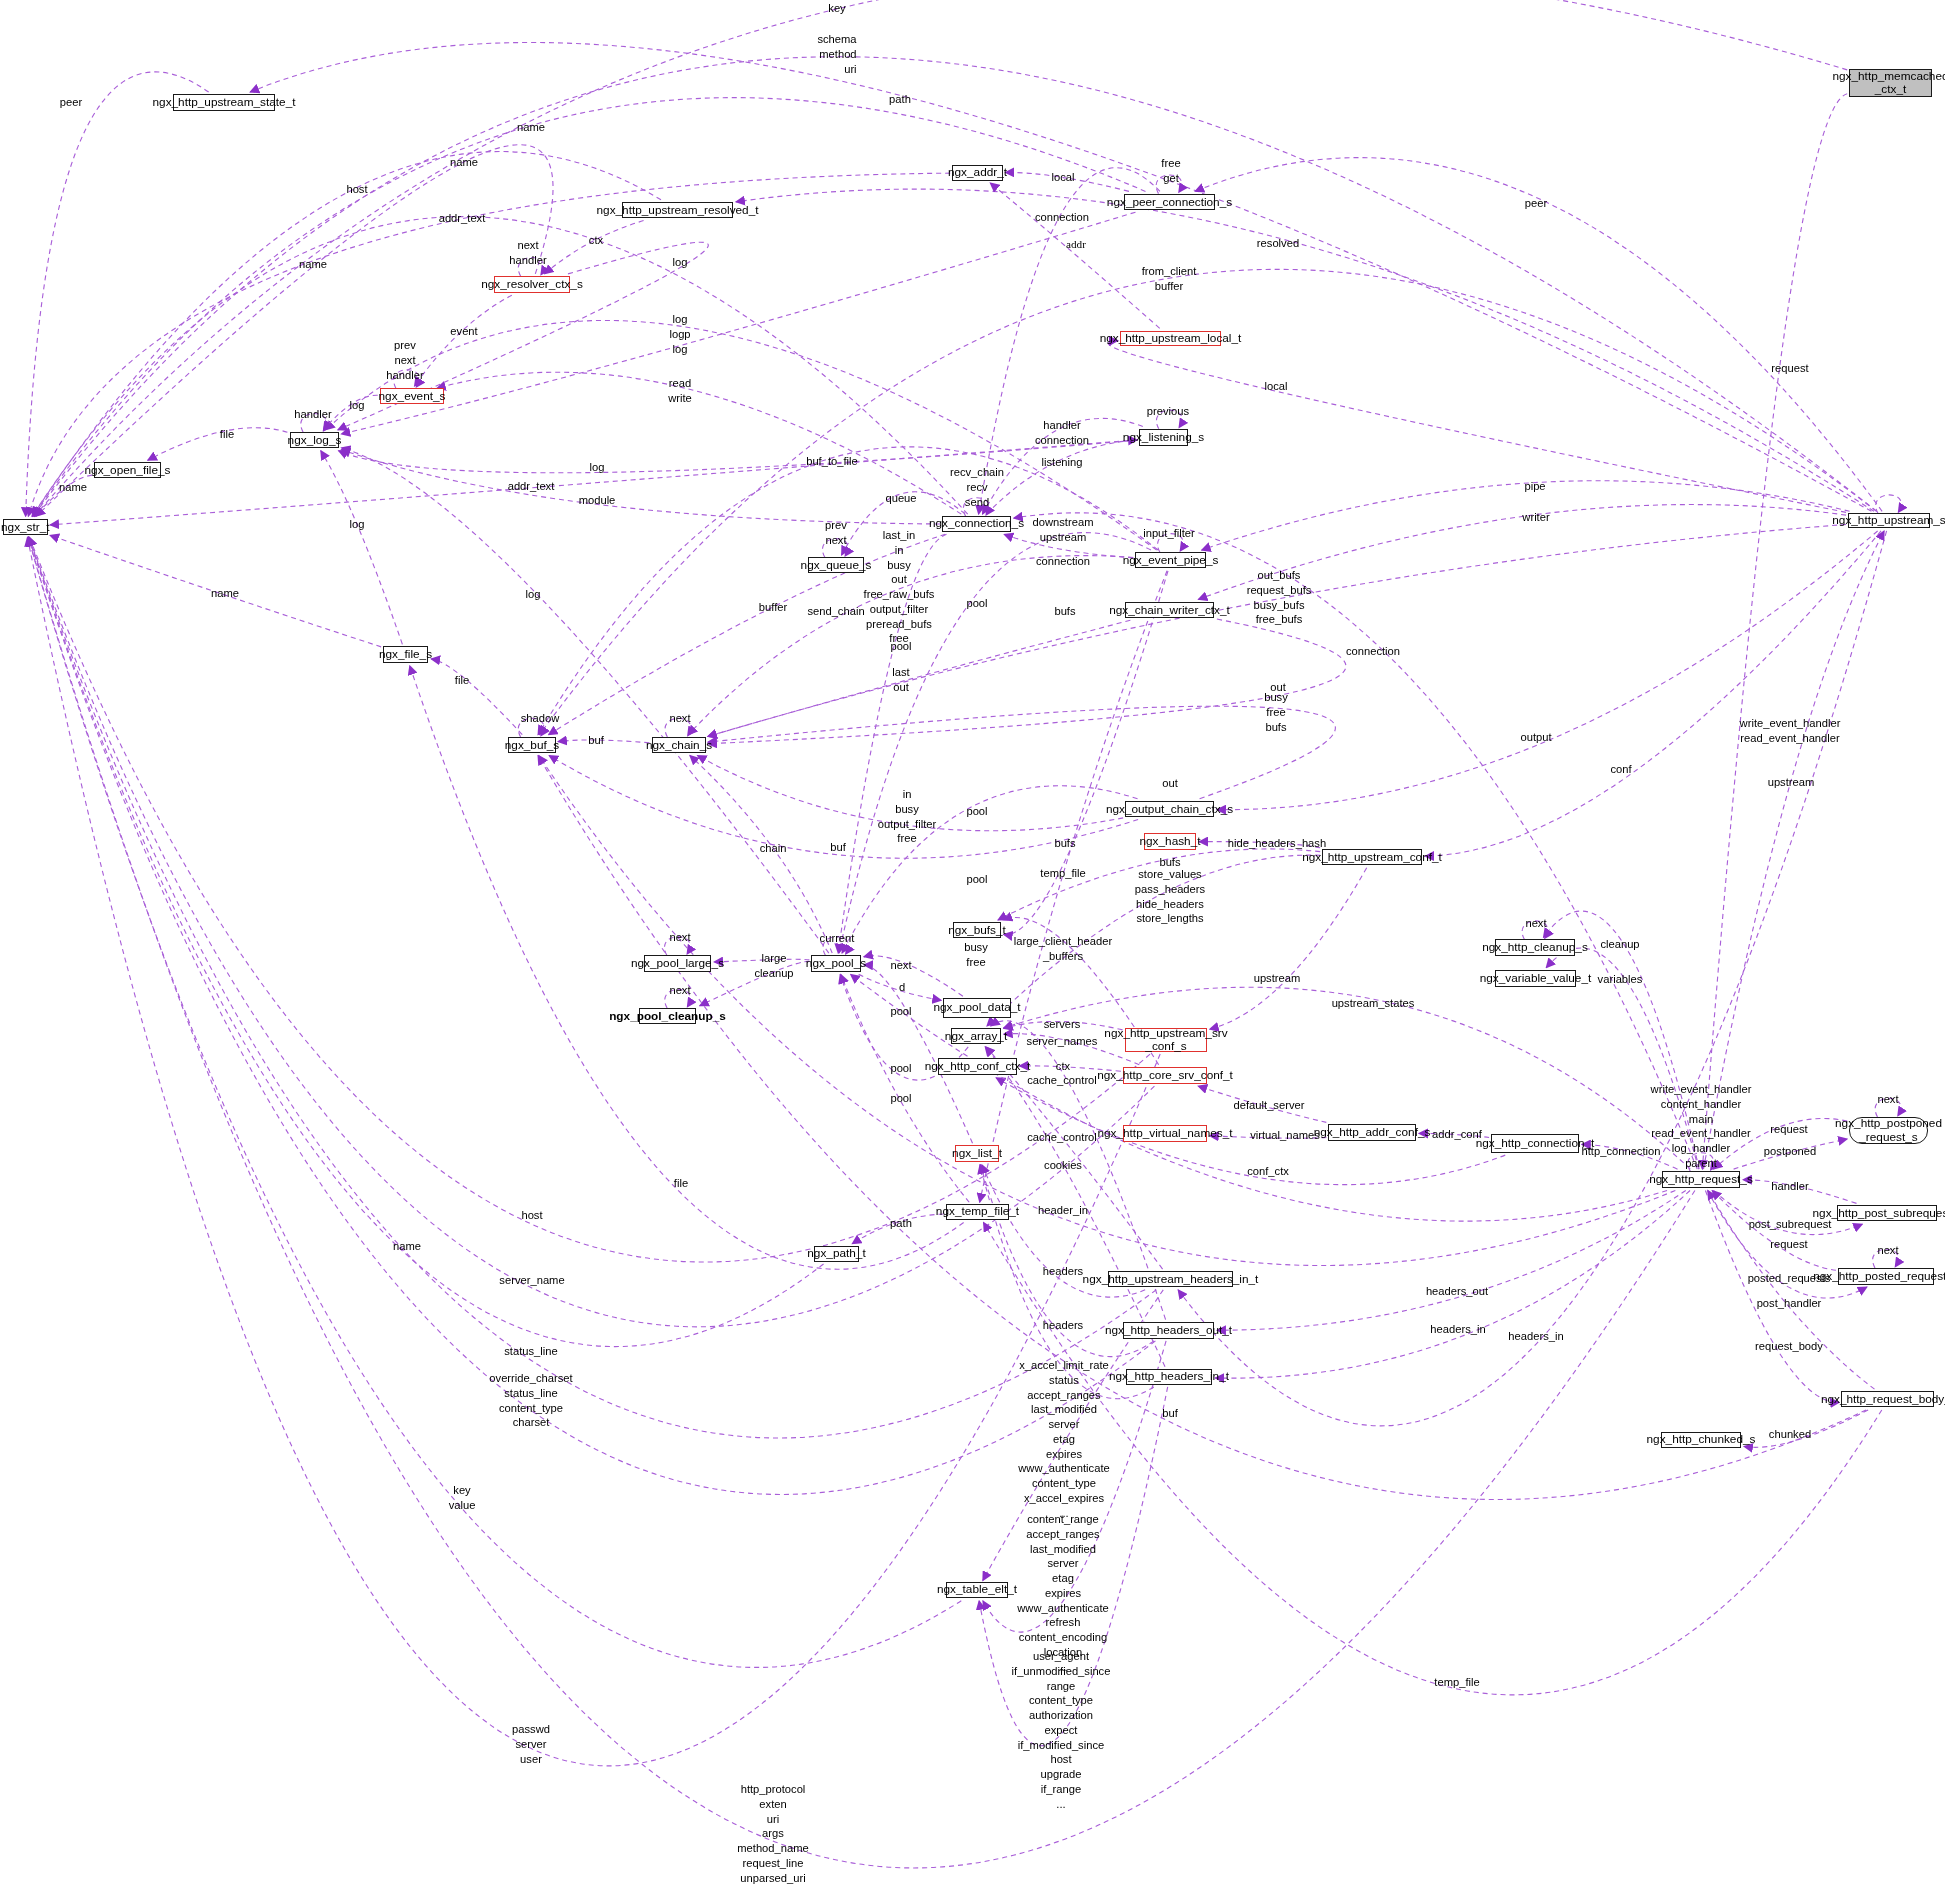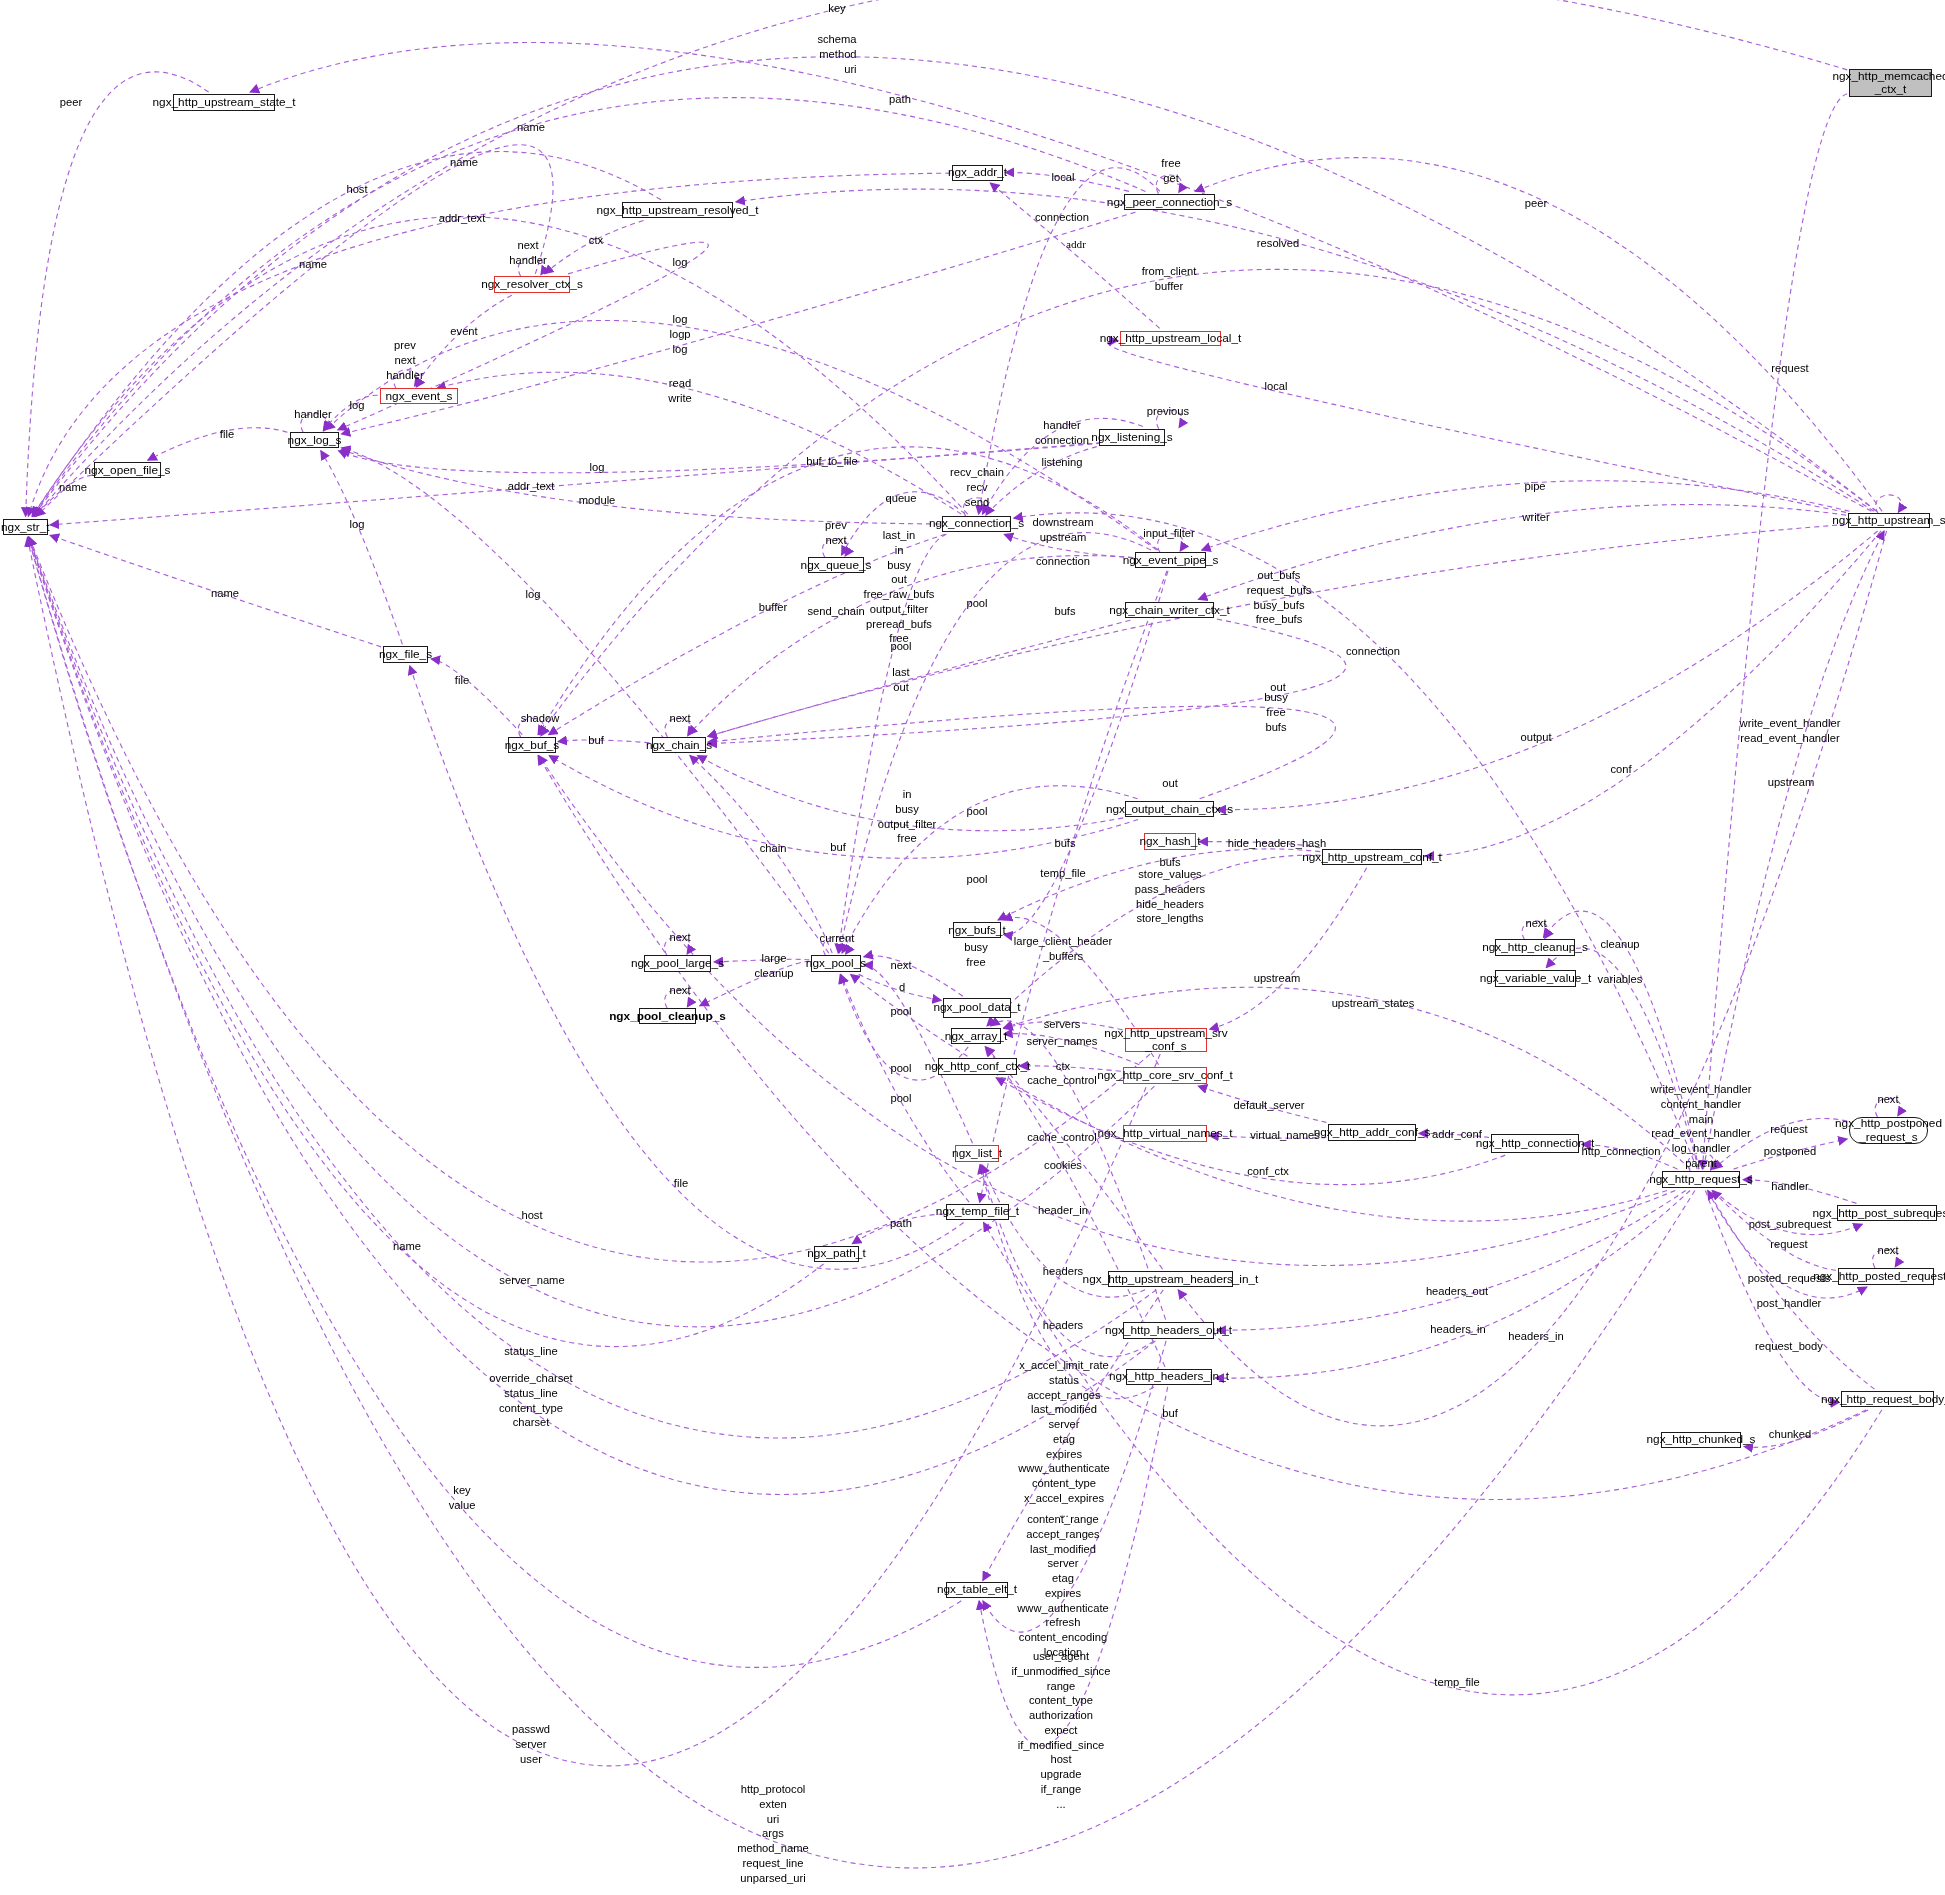--- a/index.html
+++ b/index.html
@@ -161,23 +161,23 @@
       <path fill="none" stroke="#a95fd8" stroke-width="2" stroke-dasharray="9,7" marker-end="url(#arr)" d="M 3346 915 C 3322 871 3410 871 3382 913"></path>
     </svg>
 <div class="node" style="left: 173px; top: 94px; width: 102px; height: 17px;">ngx_http_upstream_state_t</div>
     <div class="node gray" style="left: 1849px; top: 69px; width: 83px; height: 28px;">ngx_http_memcached
 _ctx_t</div>
     <div class="node" style="left: 952px; top: 165px; width: 51px; height: 15.7px;">ngx_addr_t</div>
     <div class="node" style="left: 1124px; top: 194px; width: 91px; height: 16.3px;">ngx_peer_connection_s</div>
     <div class="node" style="left: 622px; top: 202px; width: 111px; height: 16.3px;">ngx_http_upstream_resolved_t</div>
     <div class="node red" style="left: 494px; top: 276px; width: 76px; height: 17px;">ngx_resolver_ctx_s</div>
     <div class="node red" style="left: 1120px; top: 331px; width: 101px; height: 15px;">ngx_http_upstream_local_t</div>
-    <div class="node red" style="left: 380px; top: 388px; width: 78px; height: 16.3px;">ngx_event_s</div>
+    <div class="node red" style="left: 380px; top: 388px; width: 64px; height: 16.3px;">ngx_event_s</div>
     <div class="node" style="left: 290px; top: 432px; width: 49px; height: 16.3px;">ngx_log_s</div>
-    <div class="node" style="left: 1099px; top: 429px; width: 66px; height: 17px;">ngx_listening_s</div>
+    <div class="node" style="left: 1139px; top: 429px; width: 49px; height: 17px;">ngx_listening_s</div>
     <div class="node" style="left: 94px; top: 462px; width: 67px; height: 16.3px;">ngx_open_file_s</div>
     <div class="node" style="left: 2.8px; top: 519px; width: 45px; height: 16.3px;">ngx_str_t</div>
     <div class="node" style="left: 942px; top: 516px; width: 69px; height: 15.7px;">ngx_connection_s</div>
     <div class="node" style="left: 1848px; top: 513px; width: 82px; height: 15px;">ngx_http_upstream_s</div>
     <div class="node" style="left: 808px; top: 557px; width: 56px; height: 16.3px;">ngx_queue_s</div>
     <div class="node" style="left: 1135px; top: 552px; width: 71px; height: 16.3px;">ngx_event_pipe_s</div>
     <div class="node" style="left: 1125px; top: 602px; width: 89px; height: 16.3px;">ngx_chain_writer_ctx_t</div>
     <div class="node" style="left: 383px; top: 646px; width: 45px; height: 17px;">ngx_file_s</div>
     <div class="node" style="left: 508px; top: 737px; width: 48px; height: 16.3px;">ngx_buf_s</div>
     <div class="node" style="left: 652px; top: 737px; width: 54px; height: 16.3px;">ngx_chain_s</div>

